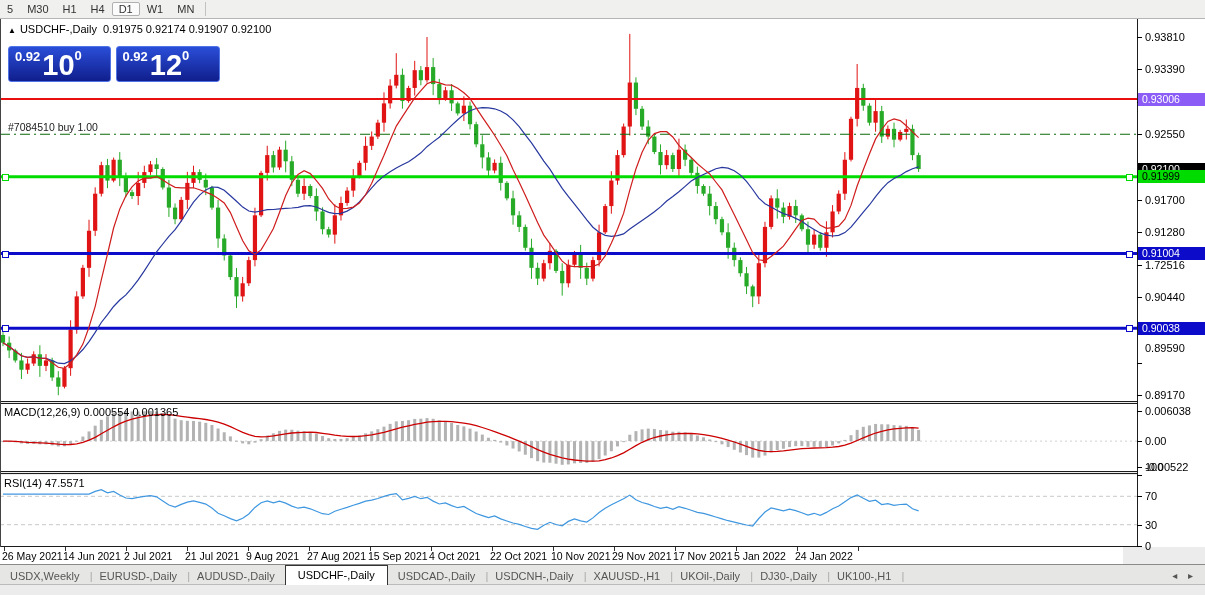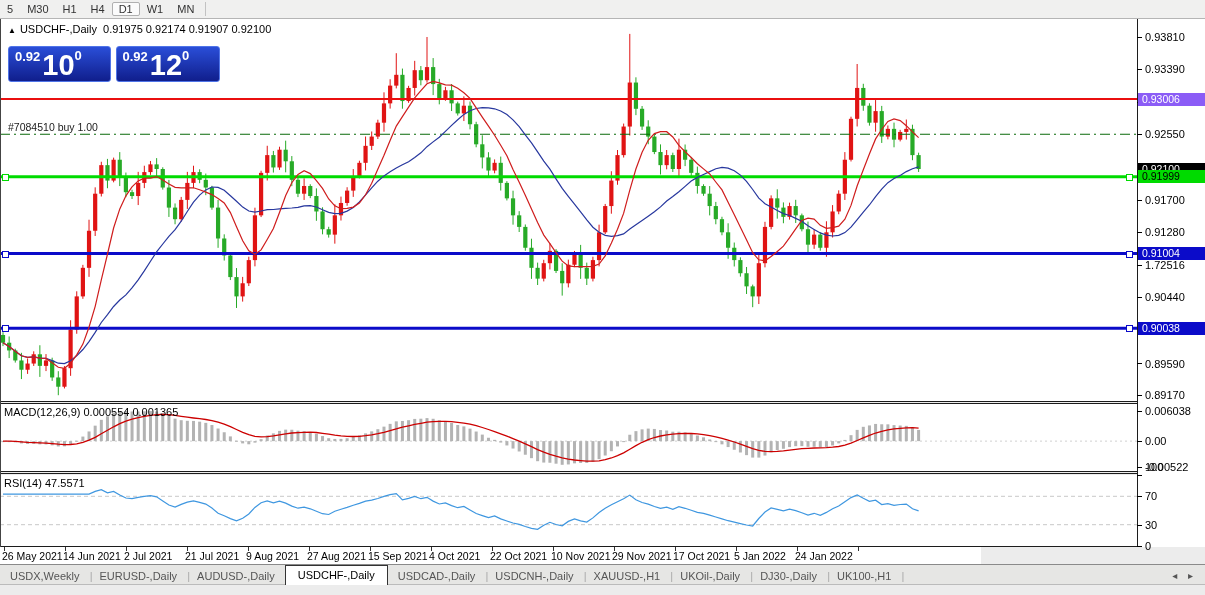--- a/index.html
+++ b/index.html
@@ -55,21 +55,21 @@
 
   
   #axis{position:absolute;left:1138px;top:19px;width:67px;height:528px;background:#fff;z-index:3;}
   .tick-label{position:absolute;left:1145px;font-size:11px;color:#000;height:12px;line-height:12px;z-index:3;}
   .tick-dash{position:absolute;left:1137px;width:5px;height:1px;background:#000;z-index:3;}
   .marker{position:absolute;left:1138px;width:64px;height:13px;line-height:13px;
     font-size:10.5px;padding-left:4px;z-index:4;}
   .anchor{position:absolute;width:5px;height:5px;background:#fff;z-index:4;}
 
   
-  #dates{position:absolute;left:0;top:547px;width:981px;height:17px;background:#fff;}
+  #dates{position:absolute;left:0;top:547px;width:1123px;height:17px;background:#fff;}
   .dlabel{position:absolute;top:3px;font-size:10.5px;color:#000;white-space:nowrap;}
   .dtick{position:absolute;top:0;width:1px;height:4px;background:#333;}
 
   
   #tabbar{position:absolute;left:0;top:564px;width:1205px;height:20px;background:#e6e6e4;
     border-top:1px solid #8a8a8a;display:flex;align-items:flex-end;font-size:11px;}
   .tab{padding:3px 10px 3px 10px;color:#555;position:relative;cursor:pointer;white-space:nowrap;}
   .tab:not(.active)::after{content:"|";color:#aaa;position:absolute;right:-3px;top:3px;}
   .tab.active{background:#fff;color:#000;border:1px solid #333;border-bottom:none;
     padding:3px 12px 4px 12px;margin-top:-2px;z-index:2;}
@@ -625,21 +625,21 @@
       <div class="dlabel" style="left: 368px;">15 Sep 2021</div>
       <div class="dtick" style="left: 431px;"></div>
       <div class="dlabel" style="left: 429px;">4 Oct 2021</div>
       <div class="dtick" style="left: 492px;"></div>
       <div class="dlabel" style="left: 490px;">22 Oct 2021</div>
       <div class="dtick" style="left: 553px;"></div>
       <div class="dlabel" style="left: 551px;">10 Nov 2021</div>
       <div class="dtick" style="left: 614px;"></div>
       <div class="dlabel" style="left: 612px;">29 Nov 2021</div>
       <div class="dtick" style="left: 675px;"></div>
-      <div class="dlabel" style="left: 673px;">17 Oct 2021</div>
+      <div class="dlabel" style="left: 673px;">17 Nov 2021</div>
       <div class="dtick" style="left: 736px;"></div>
       <div class="dlabel" style="left: 734px;">5 Jan 2022</div>
       <div class="dtick" style="left: 797px;"></div>
       <div class="dlabel" style="left: 795px;">24 Jan 2022</div>
       <div class="dtick" style="left: 858px;"></div>
       <div class="dlabel" style="left: 856px; margin-top: 48px;">11 Feb 2022</div>
     </div>
 
   <div id="tabbar">
     <span class="tab">USDX,Weekly</span>
@@ -668,21 +668,21 @@
     <div class="tick-label" style="top: 128.264px;">0.92550</div>
     <div class="tick-dash" style="top: 199.886px;"></div>
     <div class="tick-label" style="top: 193.886px;">0.91700</div>
     <div class="tick-dash" style="top: 232.312px;"></div>
     <div class="tick-label" style="top: 226.312px;">0.91280</div>
     <div class="tick-dash" style="top: 264.737px;"></div>
     <div class="tick-label" style="top: 258.737px;">1.72516</div>
     <div class="tick-dash" style="top: 297.162px;"></div>
     <div class="tick-label" style="top: 291.162px;">0.90440</div>
     <div class="tick-dash" style="top: 362.785px;"></div>
-    <div class="tick-label" style="top: 358px;">0.89590</div>
+    <div class="tick-label" style="top: 342px;">0.89590</div>
     <div class="tick-dash" style="top: 395.21px;"></div>
     <div class="tick-label" style="top: 389.21px;">0.89170</div>
     <div class="marker" style="top: 92.5594px; background: #8b5cf6; color: rgb(255, 255, 255);">0.93006</div>
     <div class="marker" style="top: 162.505px; background: rgb(0, 0, 0); color: rgb(255, 255, 255);">0.92100</div>
     <div class="marker" style="top: 170.303px; background: rgb(0, 219, 0); color: rgb(0, 0, 0);">0.91999</div>
     <div class="marker" style="top: 247.12px; background: rgb(11, 11, 201); color: rgb(255, 255, 255);">0.91004</div>
     <div class="marker" style="top: 321.698px; background: rgb(11, 11, 201); color: rgb(255, 255, 255);">0.90038</div>
     <div class="anchor" style="top: 173.803px; left: 2px; border: 1px solid rgb(0, 219, 0);"></div>
     <div class="anchor" style="top: 173.803px; left: 1126px; border: 1px solid rgb(0, 219, 0);"></div>
     <div class="anchor" style="top: 250.62px; left: 2px; border: 1px solid rgb(11, 11, 201);"></div>

